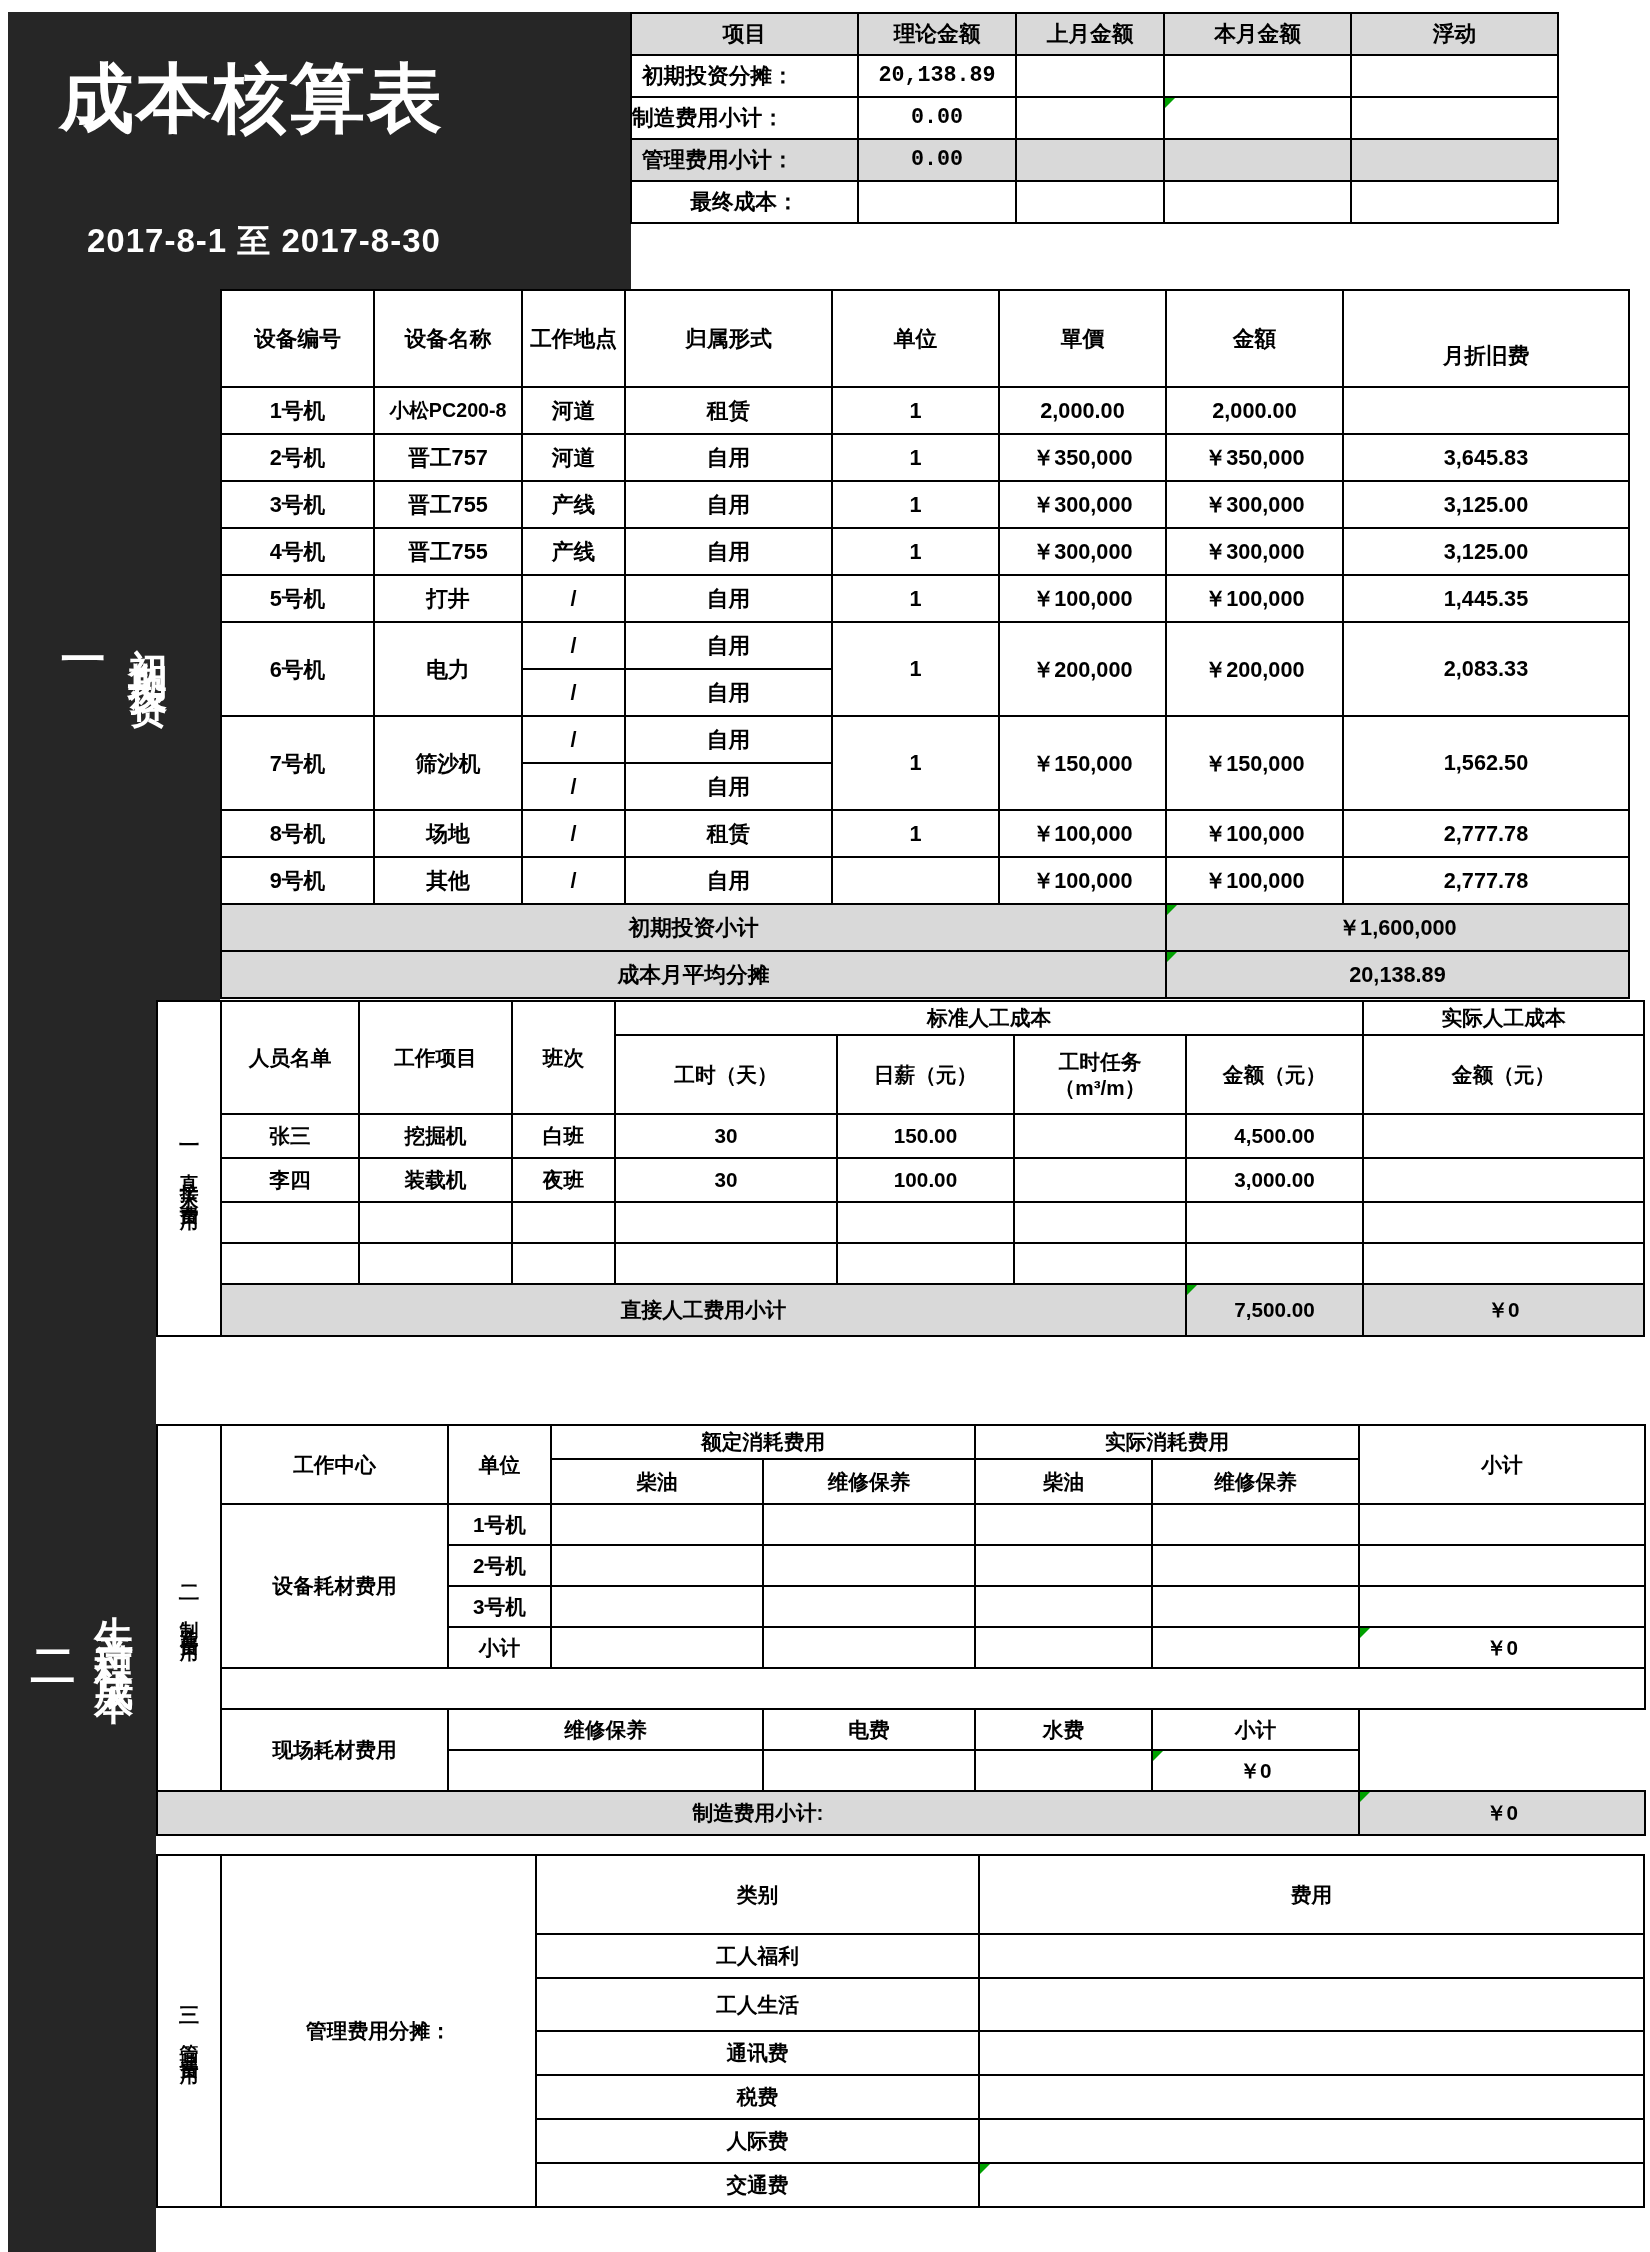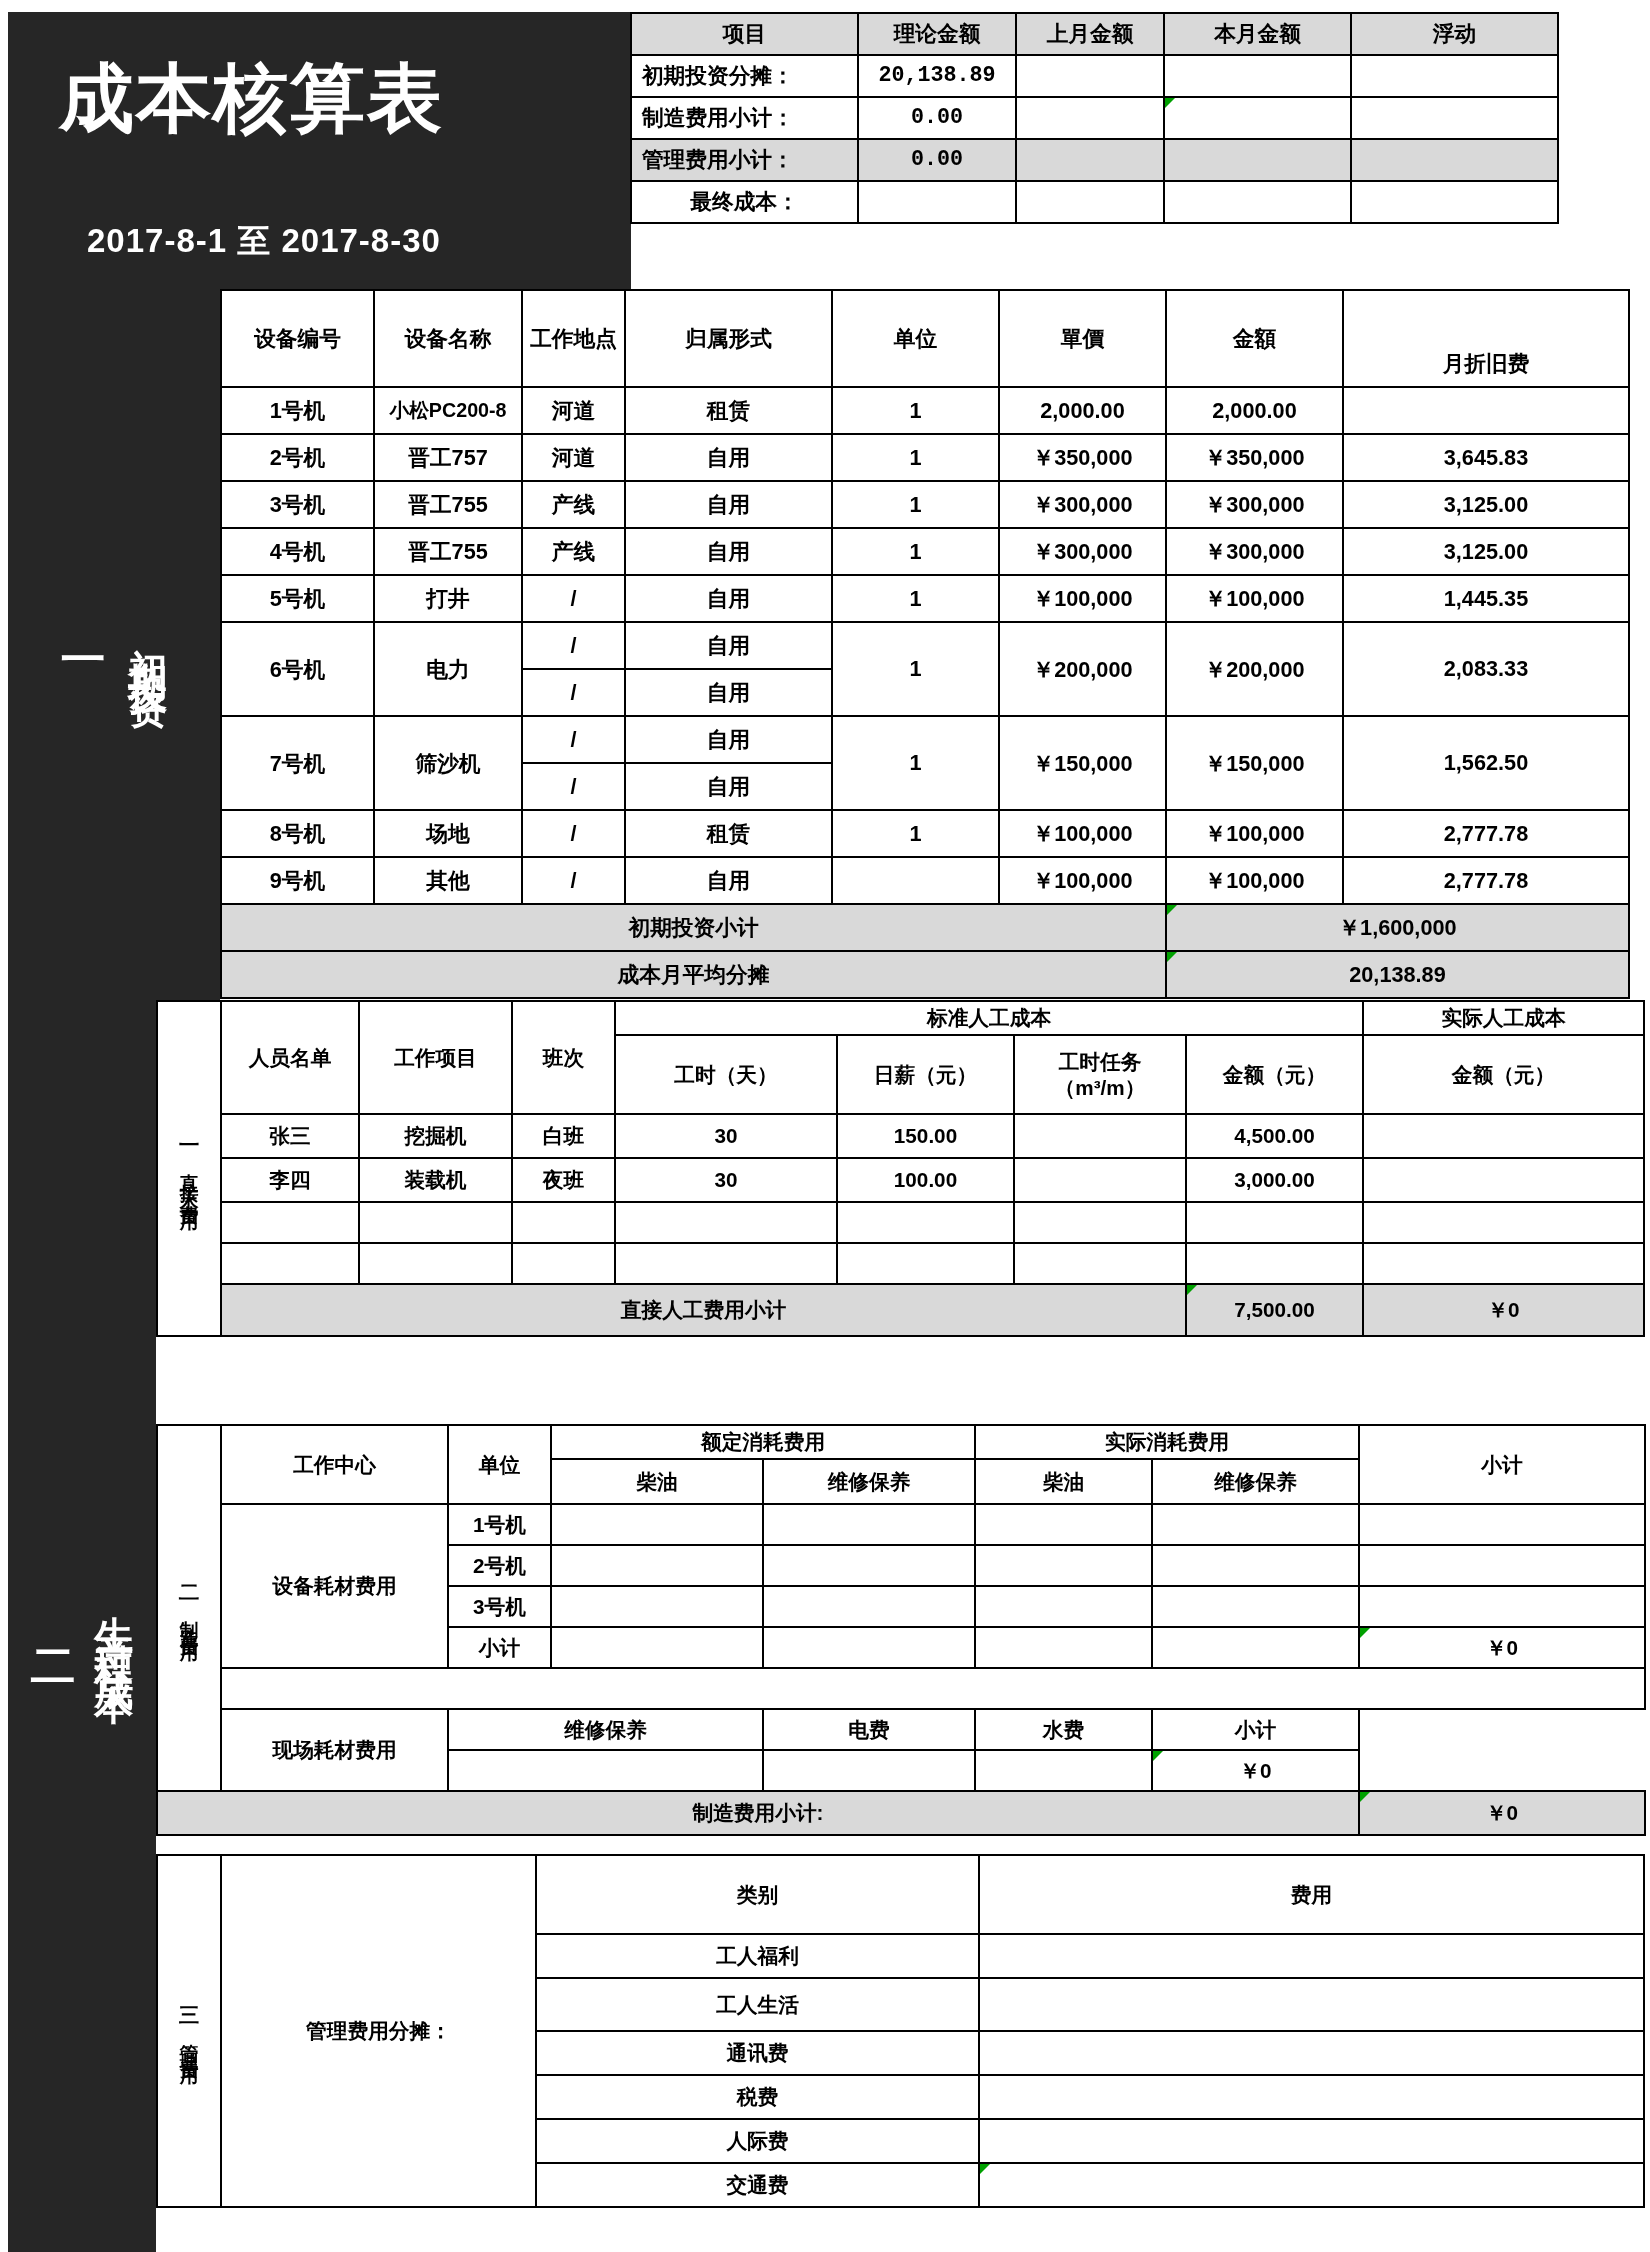--- a/index.html
+++ b/index.html
@@ -102,21 +102,21 @@
         <td class="grey">浮动</td>
       </tr>
       <tr>
         <td style="text-align:left;padding-left:9.9px">初期投资分摊：</td>
         <td>20,138.89</td>
         <td></td>
         <td></td>
         <td></td>
       </tr>
       <tr>
-        <td style="text-align:left;padding-left:10px">制造费用小计：</td>
+        <td style="text-align:left;padding-left:0">制造费用小计：</td>
         <td>0.00</td>
         <td></td>
         <td class="flagcell">
               <span class="flag"></span>
             </td>
         <td></td>
       </tr>
       <tr>
         <td class="grey" style="text-align:left;padding-left:9.9px">管理费用小计：</td>
         <td class="grey">0.00</td>
@@ -156,21 +156,21 @@
       </colgroup>
       <tbody>
           <tr class="eqhead">
         <td>设备编号</td>
         <td>设备名称</td>
         <td>工作地点</td>
         <td>归属形式</td>
         <td>单位</td>
         <td>單價</td>
         <td>金額</td>
-        <td style="vertical-align:bottom;padding-bottom:8px">月折旧费</td>
+        <td style="vertical-align:bottom;padding-bottom:16px">月折旧费</td>
       </tr>
 
       <tr>
         <td>1号机</td>
         <td style="font-size:19.7px">小松PC200-8</td>
         <td>河道</td>
         <td>租赁</td>
         <td>1</td>
         <td>2,000.00</td>
         <td>2,000.00</td>

